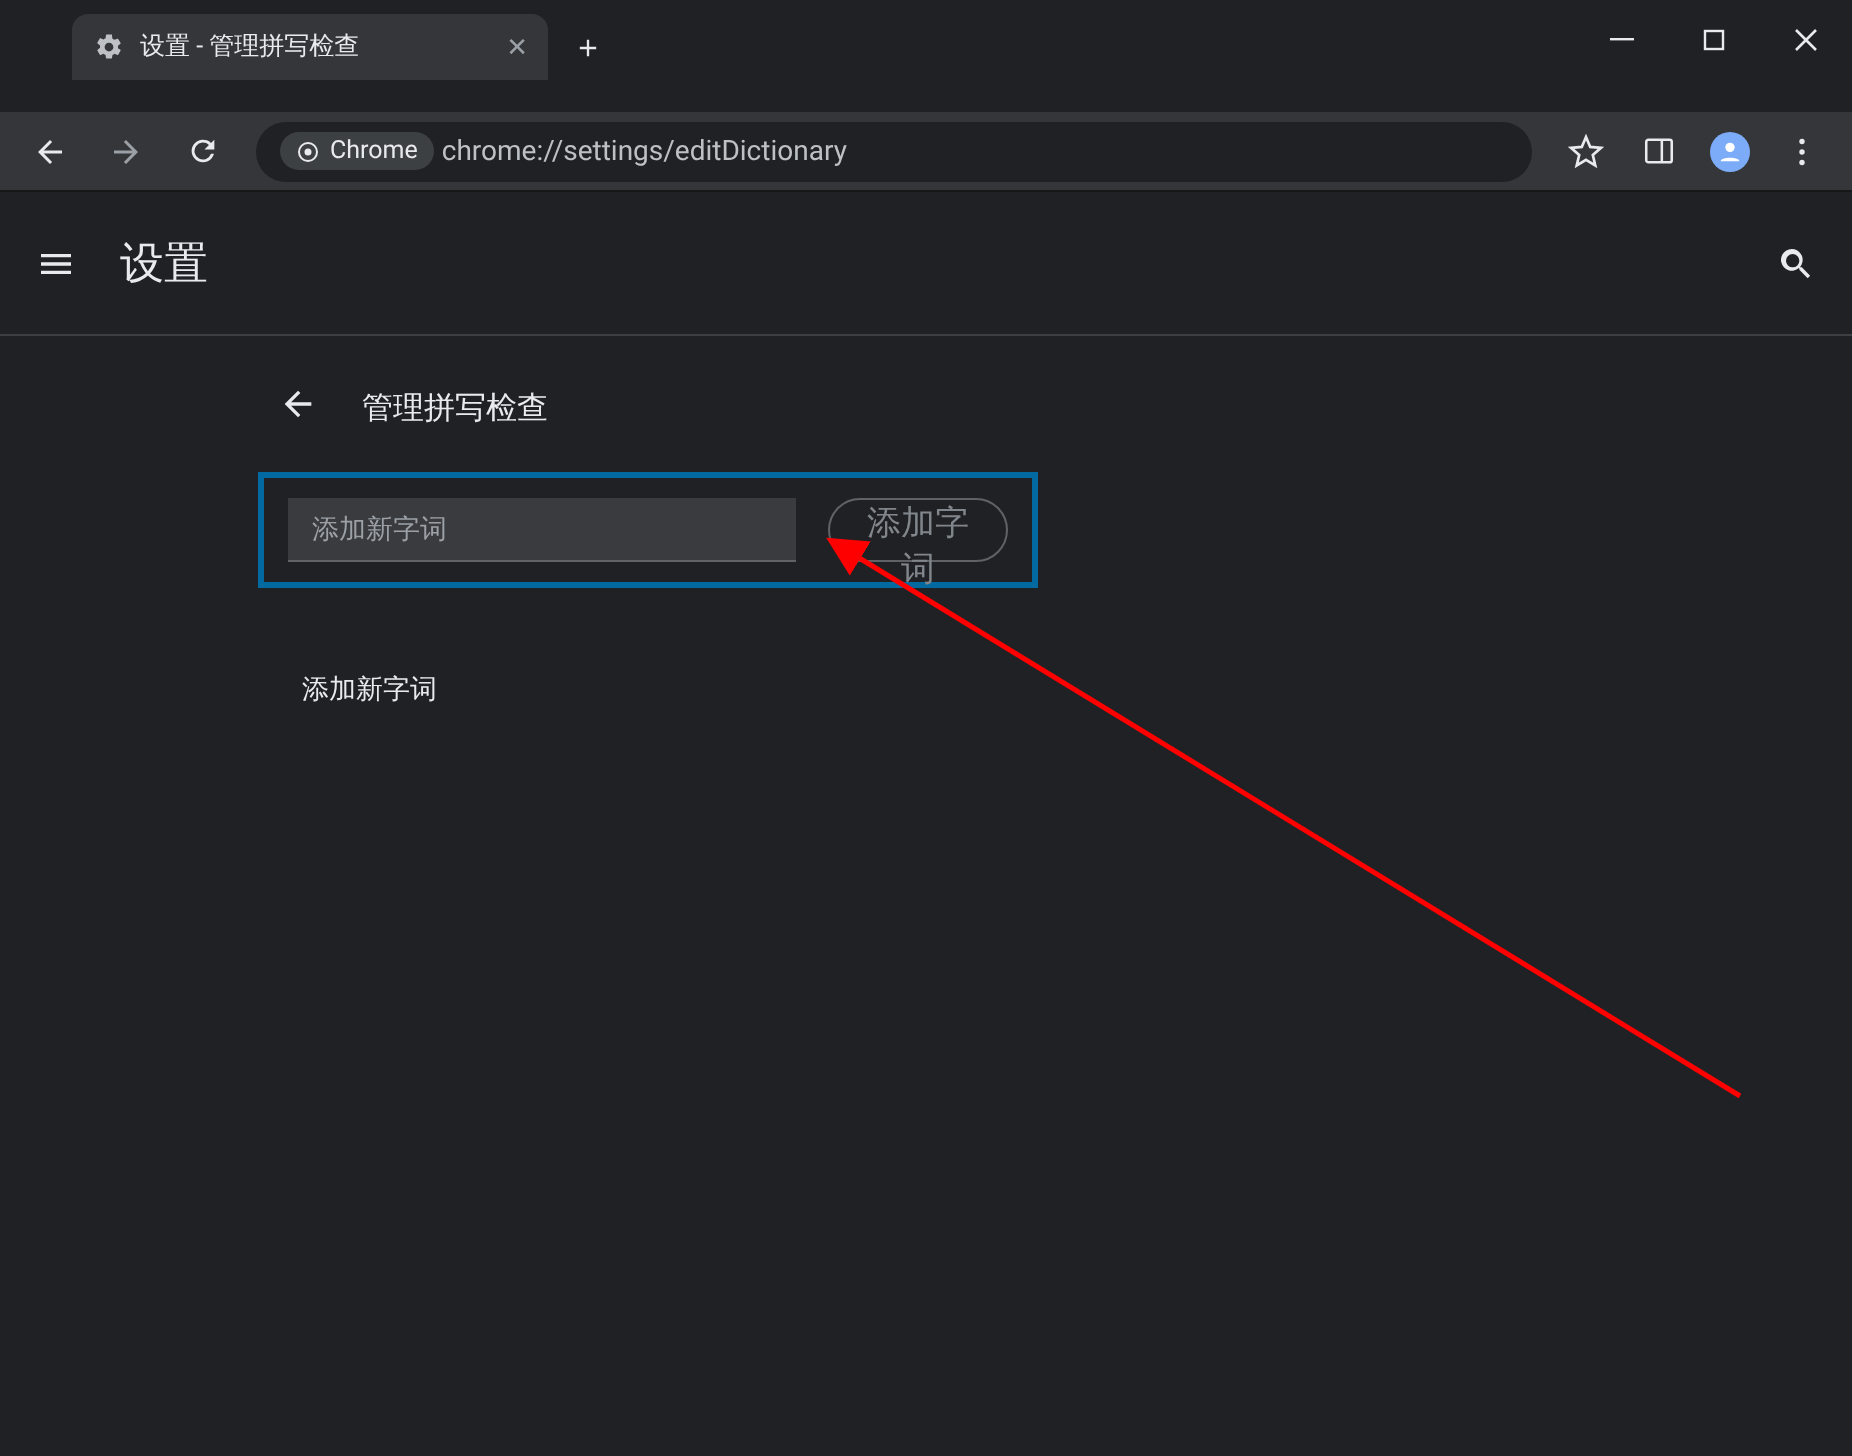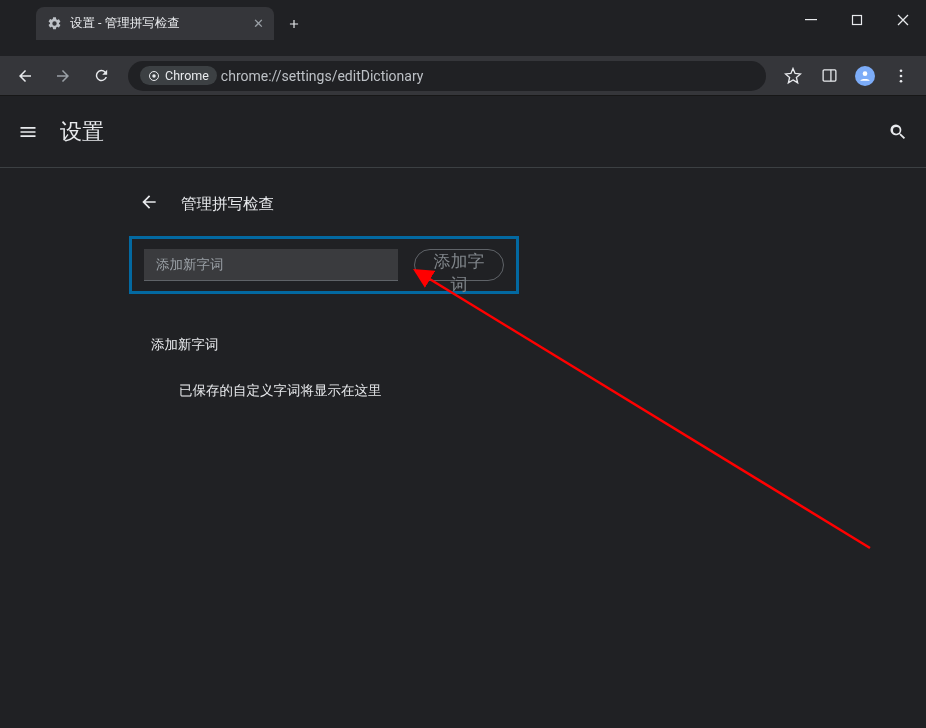--- a/index.html
+++ b/index.html
@@ -303,21 +303,20 @@
       <span>管理拼写检查</span>
     </div>
 
     <div class="highlight-box">
       <input class="add-input" type="text" placeholder="添加新字词" style="">
       <button class="add-btn">添加字词</button>
     </div>
 
     <div class="section-title">添加新字词</div>
 
-    <div class="empty-text">已保存的自定义字词将显示在这里</div>
   </div>
 </div>
 
 <svg class="arrow-svg">
   <defs>
     <marker id="arrowhead" markerWidth="8" markerHeight="8" refX="1" refY="4" orient="auto">
       <polygon points="0 0, 8 4, 0 8" fill="#f00"></polygon>
     </marker>
   </defs>
   <line x1="870" y1="548" x2="428" y2="278" stroke="#f00" stroke-width="2.5" marker-end="url(#arrowhead)"></line>

